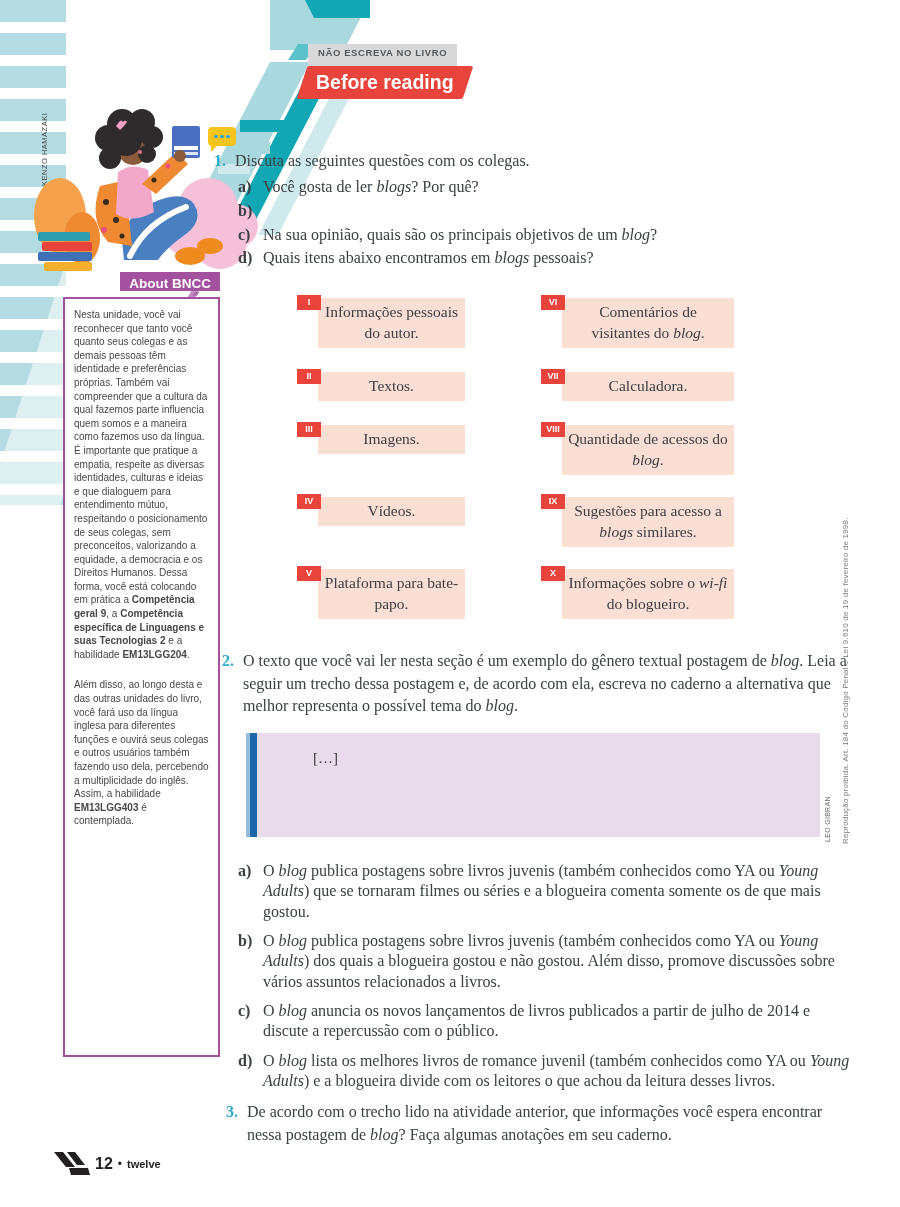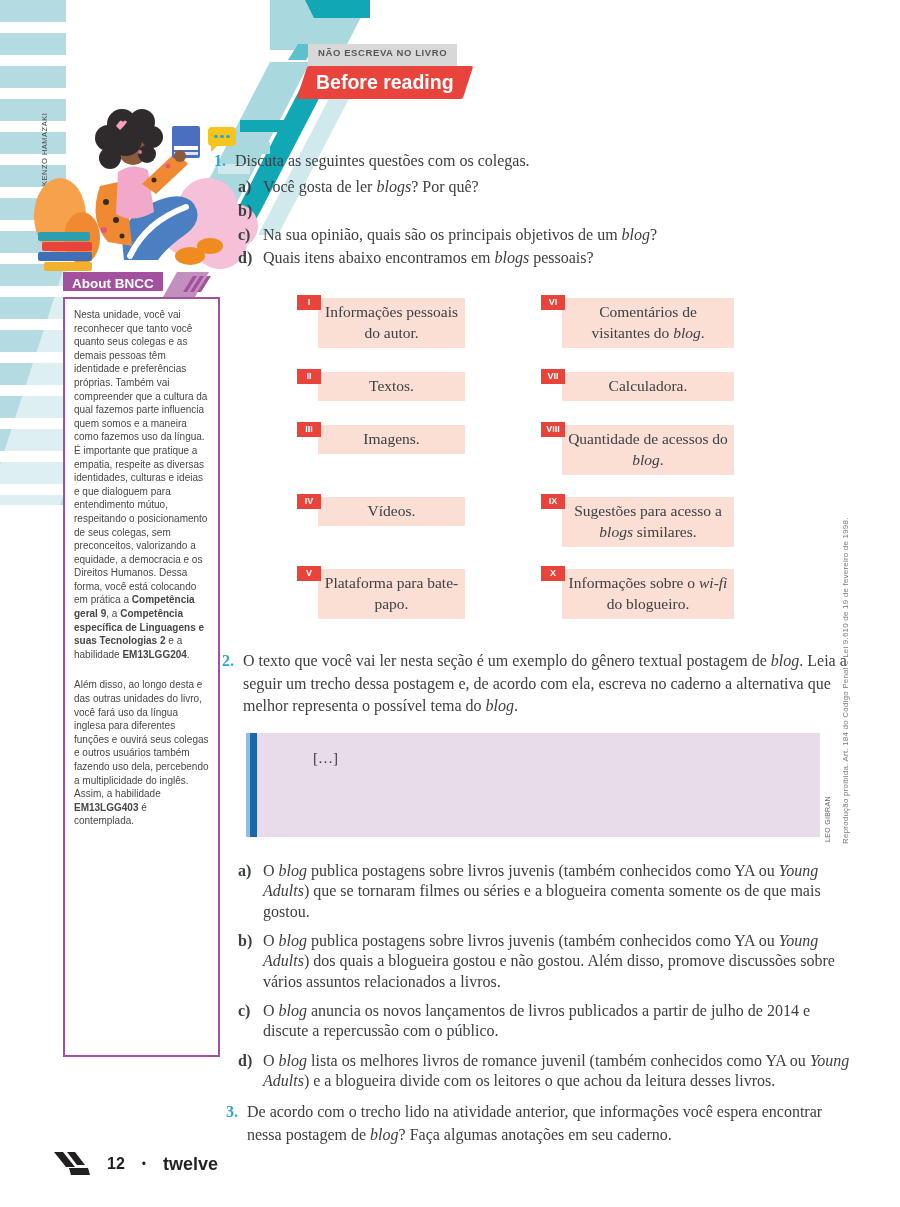--- a/index.html
+++ b/index.html
@@ -118,37 +118,37 @@
   
   #options{ position:absolute; left:238px; top:861px; width:614px; }
   .opt{ display:flex; margin-bottom:9px; font-size:16px; line-height:1.27; }
   .opt .lbl{ width:25px; flex:none; font-weight:bold; }
   .opt .body{ flex:1; }
 
   #q3 { left:226px; top:1101px; width:625px; }
 
   
   #footer{ position:absolute; left:52px; top:1150px; display:flex;
-    align-items:center; gap:17px; font-family:"Liberation Sans", sans-serif; }
+    align-items:center; gap:5px; font-family:"Liberation Sans", sans-serif; }
   #footer .num{ font-weight:bold; font-size:16px; color:#231f20; }
   #footer .sep{ font-size:12px; color:#231f20; }
-  #footer .word{ font-weight:bold; font-size:18px; color:#231f20; }
+  #footer .word{ font-weight:bold; font-size:11px; color:#231f20; }
 
   
   #copyright{
     position:absolute; left:841px; top:420px; height:424px;
     writing-mode:vertical-rl; transform:rotate(180deg);
     font-family:"Liberation Sans", sans-serif; font-size:8px; color:#7a7a7a;
     letter-spacing:.2px; display:flex; align-items:center;
   }
 
   
   #bncc{ position:absolute; left:63px; top:272px; width:157px;
     font-family:"Liberation Sans", sans-serif; }
-  #bncc-header{ display:flex; align-items:flex-start; height:25px; }
+  #bncc-header{ display:flex; align-items:flex-end; height:25px;flex-direction:column; }
   #bncc-header .ribbon{
     background:#a3519f; color:#ffffff; font-weight:bold; font-size:13.5px;
     padding:4px 9px 0 9px; flex:none;
   }
   #bncc-box{
     border:2px solid #a3519f; background:#ffffff; height:760px;
     padding:9px 9px; font-size:10px; line-height:1.36; color:#474747;
     overflow:hidden;
   }
   #bncc-box p + p { margin-top:17px; }

